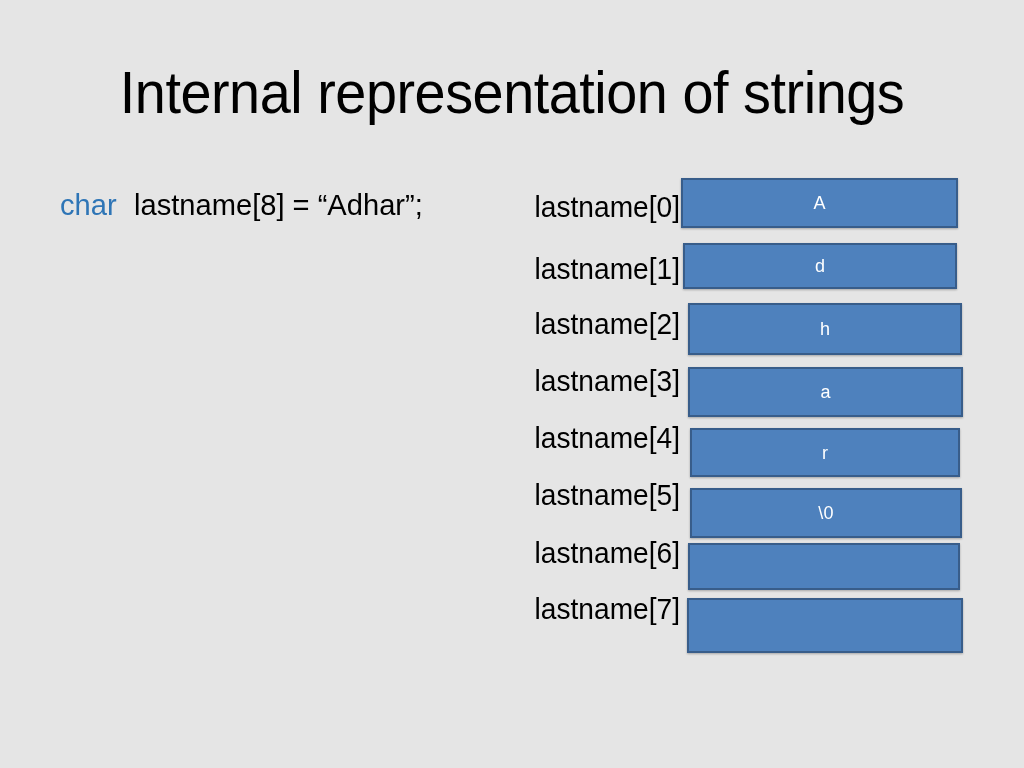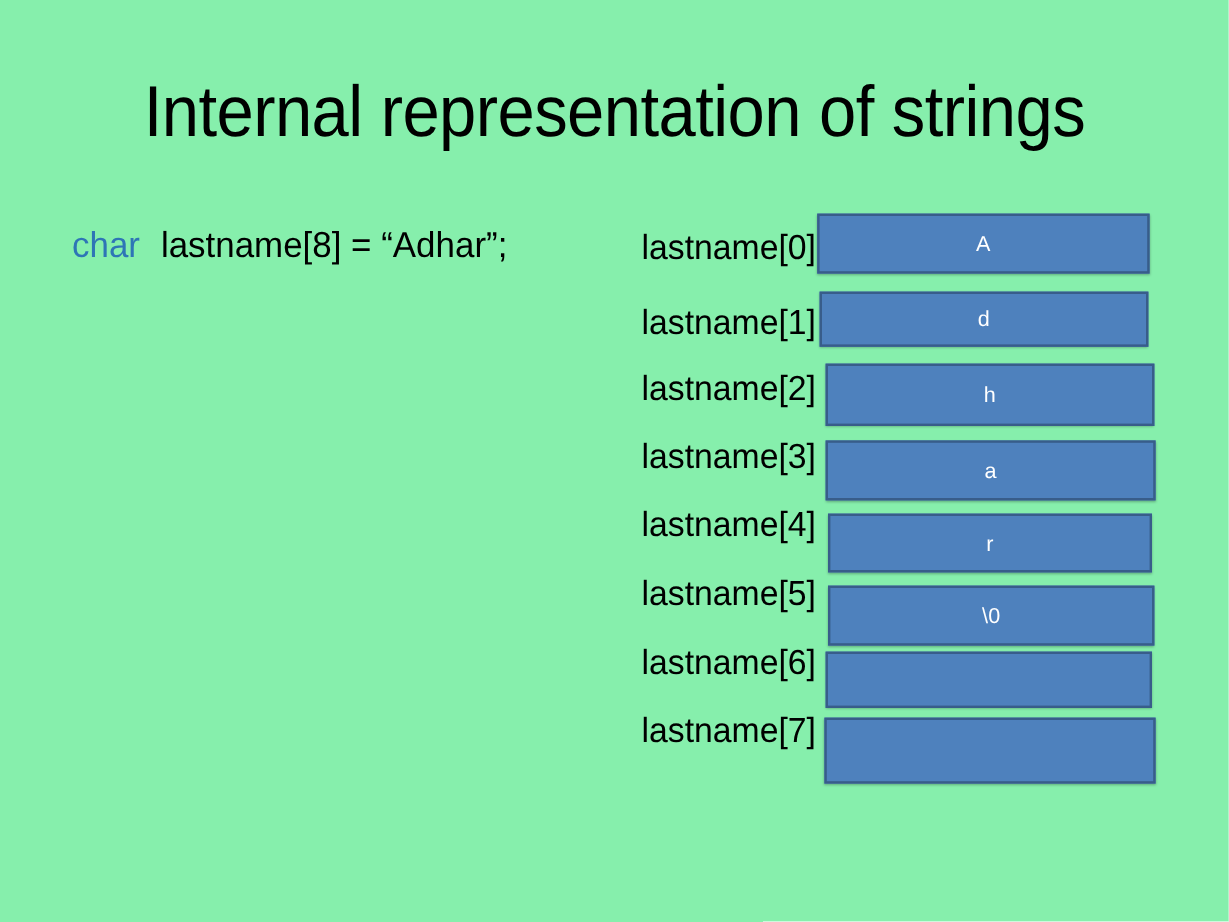--- a/index.html
+++ b/index.html
@@ -5,21 +5,21 @@
 <style>
   html, body {
     margin: 0;
     padding: 0;
     background: #ffffff;
   }
   #slide {
     position: relative;
     width: 1024px;
     height: 768px;
-    background: #86efac;
+    background: #e5e5e5;
     overflow: hidden;
     font-family: "Liberation Sans", "DejaVu Sans", sans-serif;
     -webkit-font-smoothing: antialiased;
   }
 
   
   #slide-title {
     position: absolute;
     left: 0;
     top: 56px;

